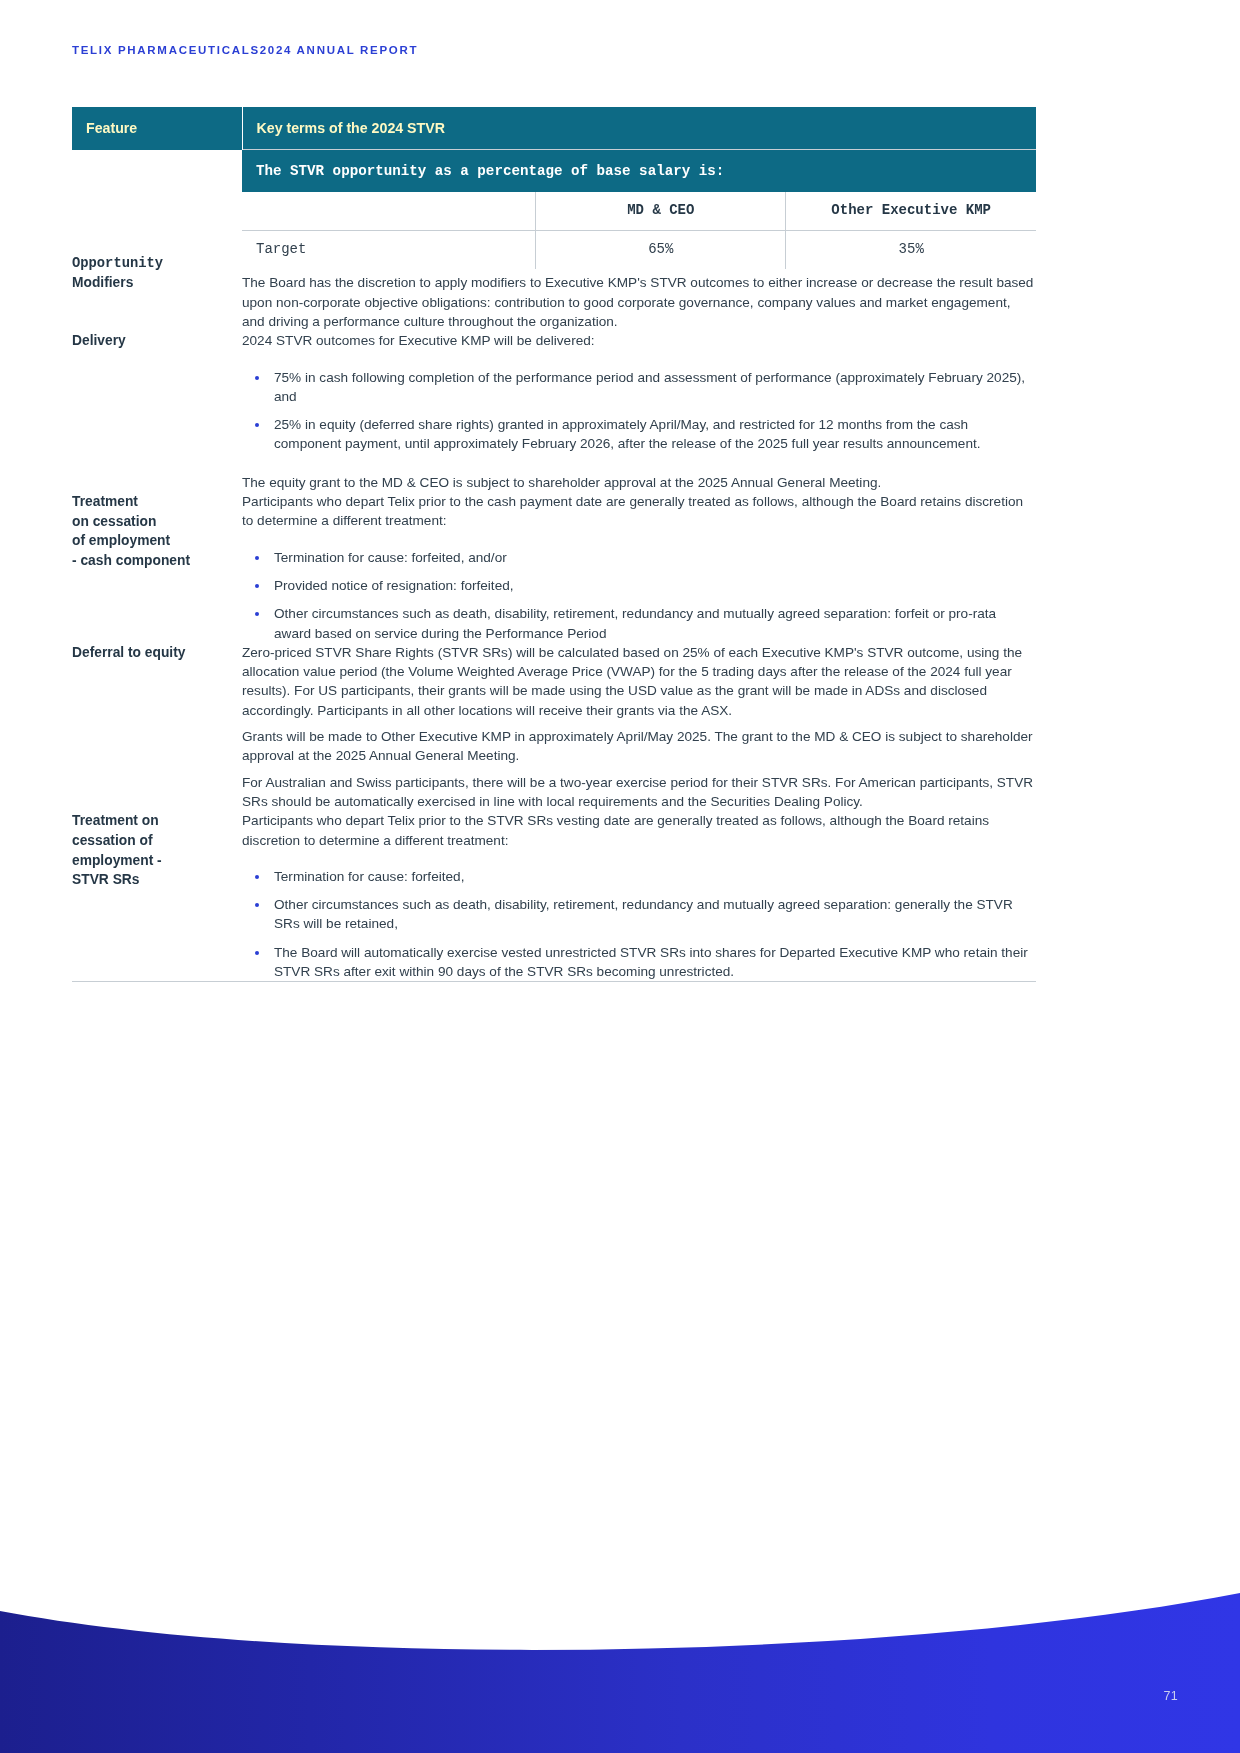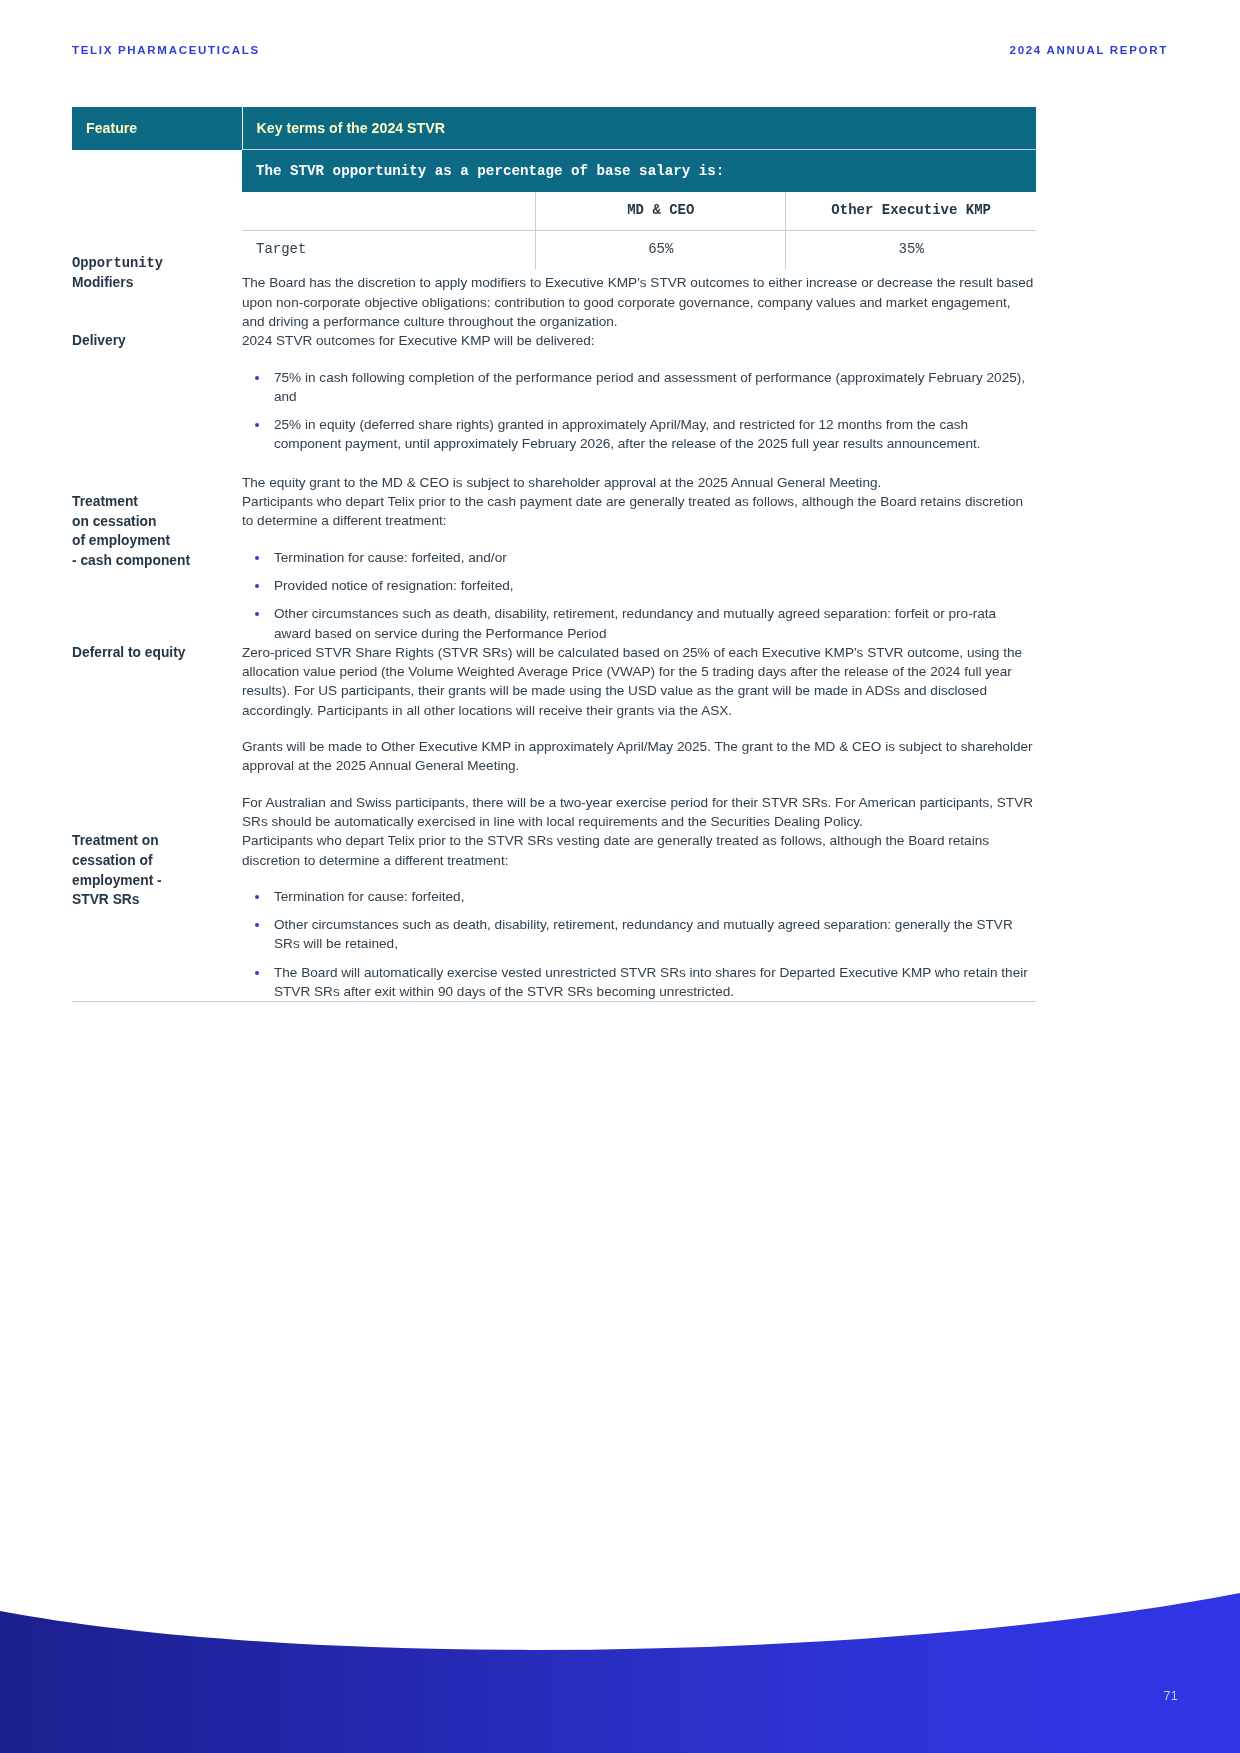--- a/index.html
+++ b/index.html
@@ -23,21 +23,20 @@
     box-sizing: border-box;
   }
 
   
   .running-header {
     position: absolute;
     top: 44px;
     left: 72px;
     right: 72px;
     display: flex;
-    justify-content: space-between;
     align-items: baseline;
     font-size: 11.5px;
     letter-spacing: 1.7px;
     font-weight: 600;
     color: #2b3fd4;
   }
   .running-header .right { text-align: right; }
 
   
   .stvr-table {
@@ -90,21 +89,21 @@
     border-top: 1px solid #c7ced4;
   }
   .row-last .feature-cell,
   .row-last .terms-cell {
     border-bottom: 1px solid #c7ced4;
   }
 
   p.tp {
     margin: 0 0 0 0;
   }
-  p.tp + p.tp { margin-top: 17px; }
+  p.tp + p.tp { margin-top: 7px; }
 
   ul.bullets {
     margin: 17px 0 0 0;
     padding: 0;
     list-style: none;
   }
   ul.bullets li {
     position: relative;
     padding-left: 32px;
     margin-bottom: 9px;

